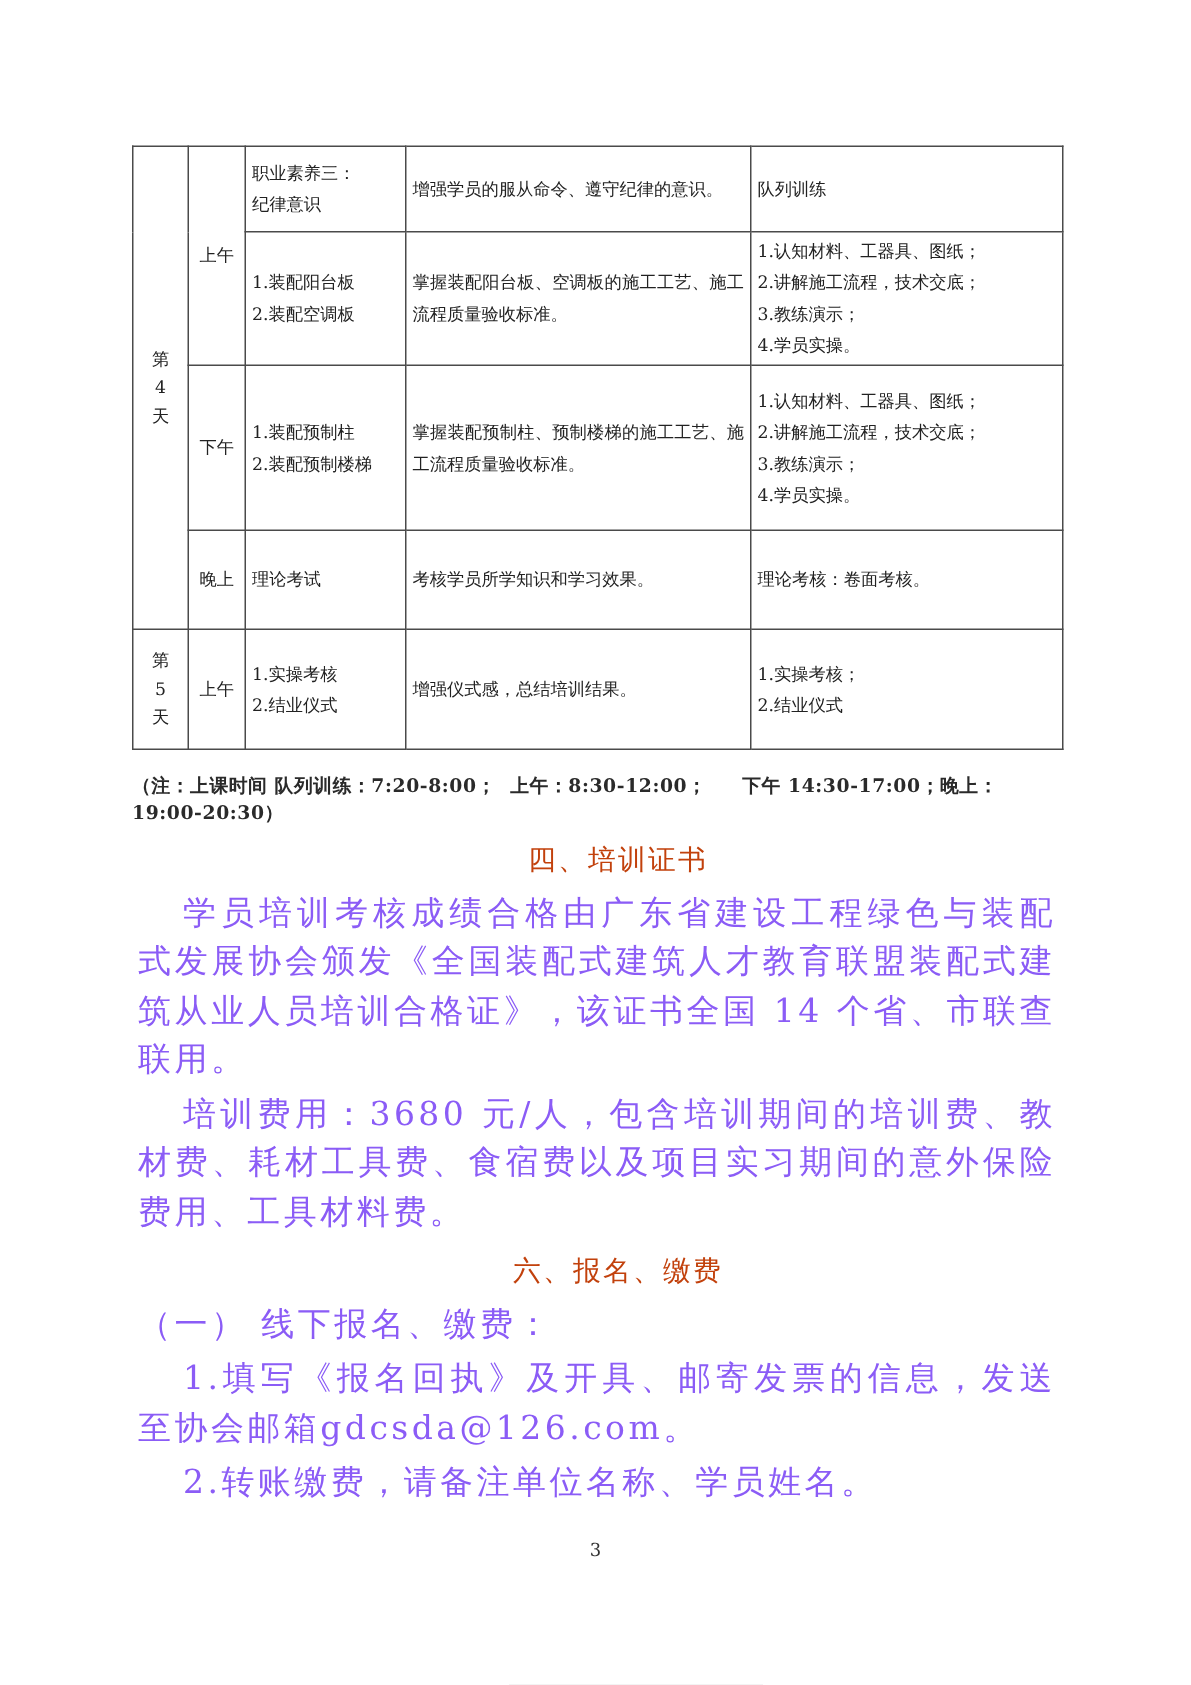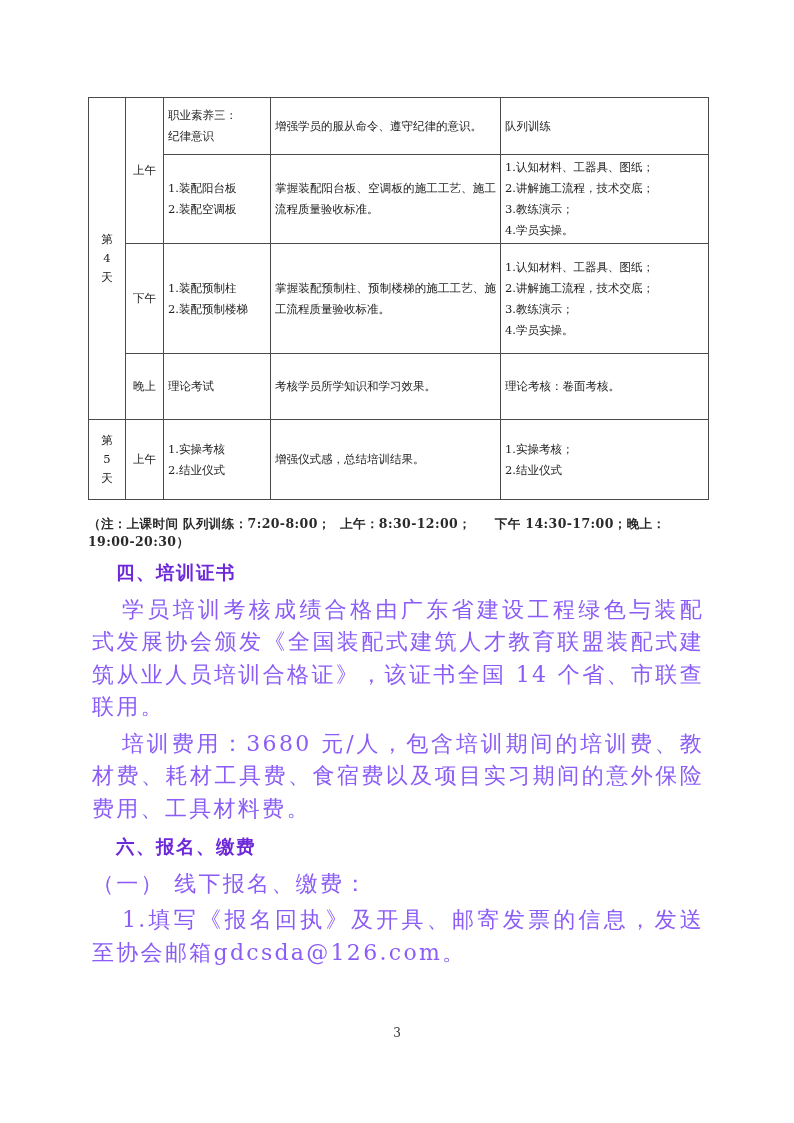--- a/index.html
+++ b/index.html
@@ -18,23 +18,23 @@
   td.c-day,td.c-sess{text-align:center;padding:2px 1px;line-height:19px;}
   td.c-goal{text-align:justify;}
   tr.r1{height:57px} tr.r2{height:85px} tr.r3{height:110px} tr.r4{height:66px} tr.r5{height:80px}
   .cell-line{white-space:nowrap;}
 
   
   .note{font-size:12.5px;line-height:18px;margin-top:15px;letter-spacing:.4px;
     white-space:pre-wrap;color:#2a2a2a;font-weight:bold;}
 
   
-  .sec-h{font-family:"Liberation Sans","DejaVu Sans",sans-serif;font-weight:bold;
+  .sec-h{font-family:"Liberation Sans","DejaVu Sans",sans-serif;font-weight:normal;
     font-size:18.5px;line-height:32.5px;letter-spacing:1.5px;margin:6px 0 0 0;
-    padding-left:28px;color:#6d28d9;}
+    padding-left:28px;color:#c2410c;text-align:center;}
   .para{font-size:22px;line-height:32.5px;letter-spacing:2.3px;margin:4px;
     text-align:justify;text-indent:30px;color:#8b5cf6;}
   .para.noind{text-indent:0;}
   .para.hang{margin-left:14px;text-indent:22px;}
 
   .pagenum{position:absolute;top:1026px;left:0;right:0;text-align:center;
     font-size:12px;color:#333;}
 </style>
 </head>
 <body>
@@ -136,18 +136,19 @@
     </div>
 
     <div>
       <p class="para">培训费用：3680 元/人，包含培训期间的培训费、教材费、耗材工具费、食宿费以及项目实习期间的意外保险费用、工具材料费。</p>
     </div>
 
     <div>
       <h3 class="sec-h">六、报名、缴费</h3>
       <p class="para noind">（一） 线下报名、缴费：</p>
       <p class="para">1.填写《报名回执》及开具、邮寄发票的信息，发送至协会邮箱gdcsda@126.com。</p>
+      <p class="para">2.转账缴费，请备注单位名称、学员姓名。</p>
     </div>
 
   </div>
 
   <div class="pagenum">3</div>
 </div>
 
 </body></html>

